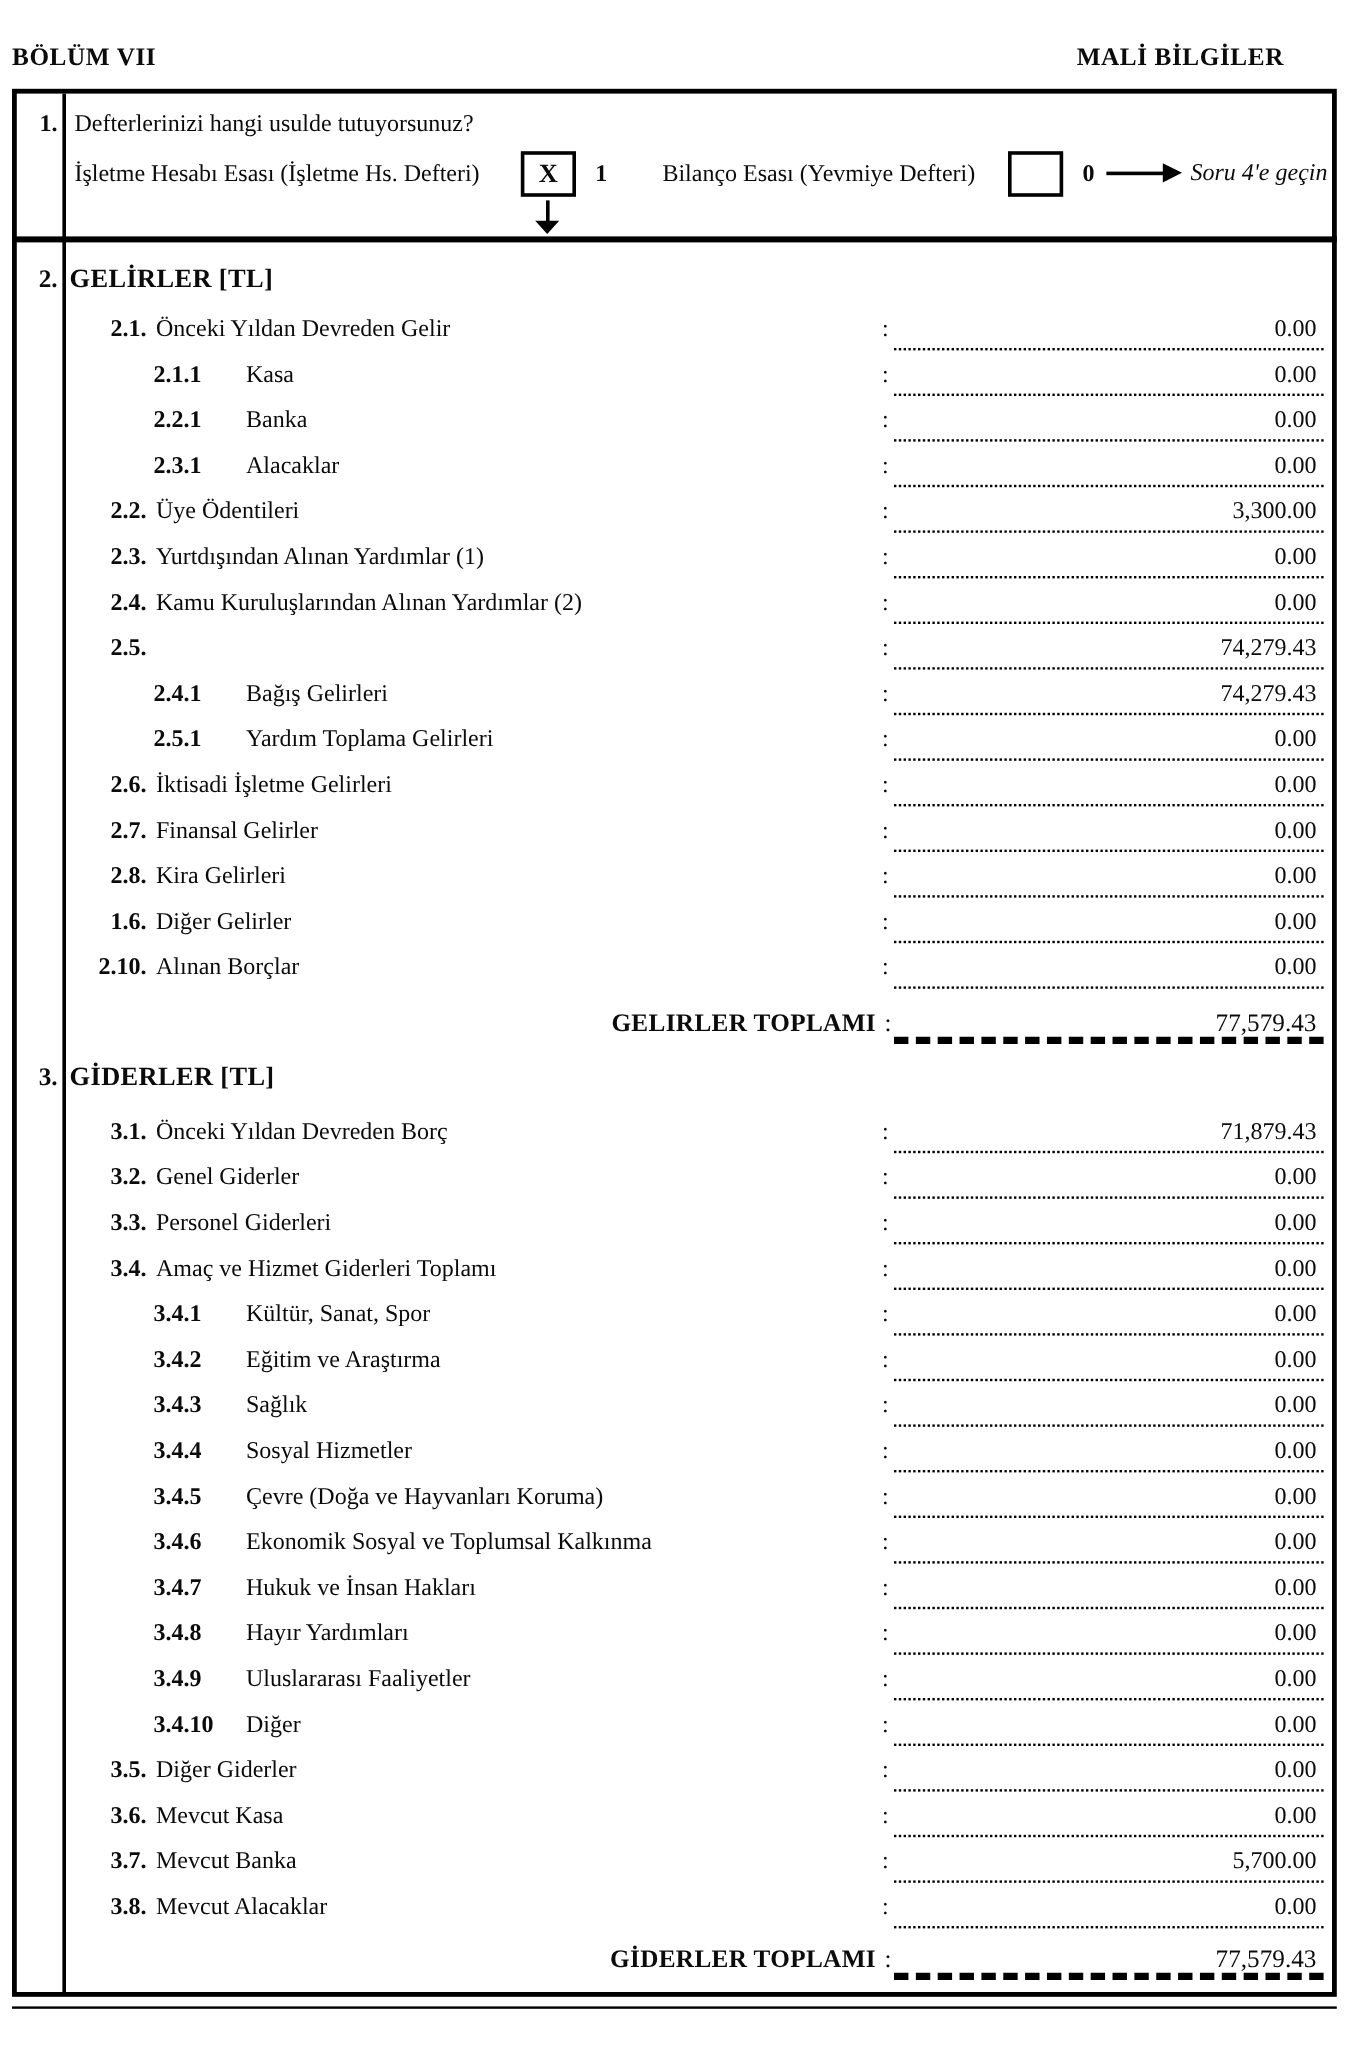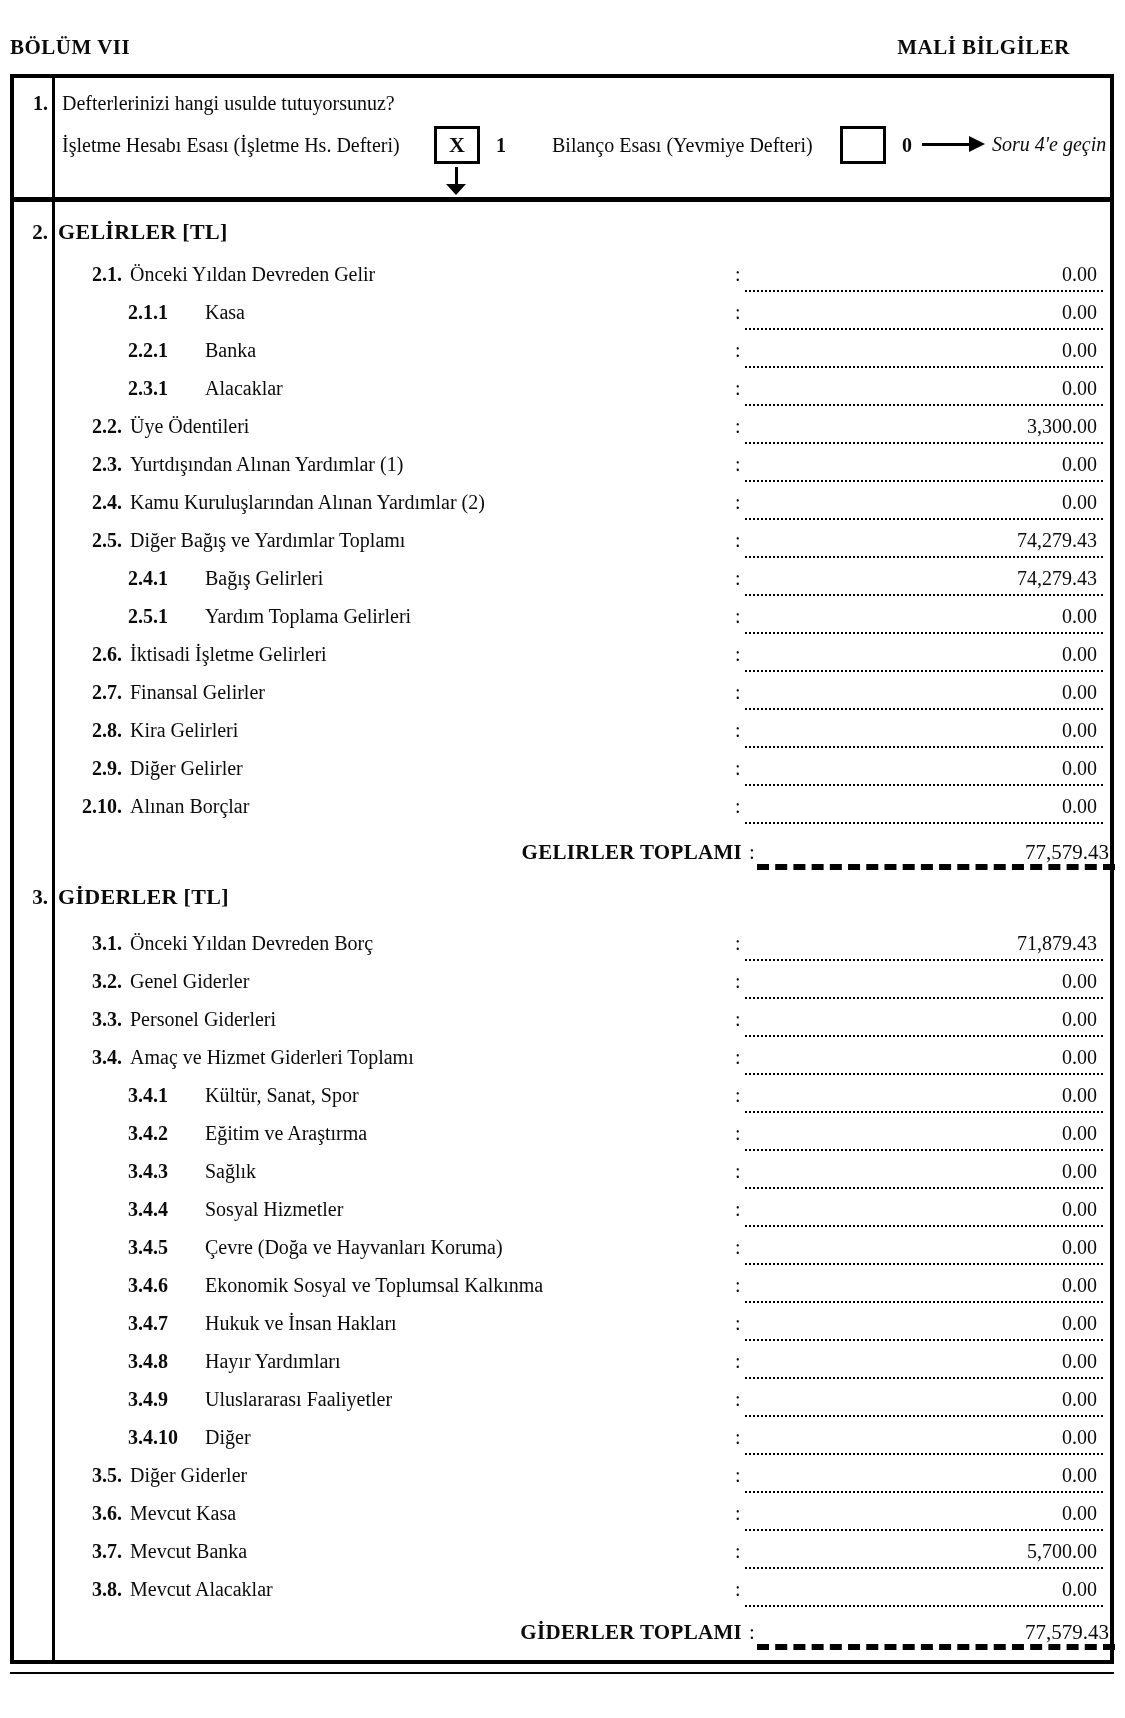--- a/index.html
+++ b/index.html
@@ -47,21 +47,21 @@
   .num1{position:absolute;left:56px;width:66px;text-align:right;font-weight:bold;}
   .lbl1{position:absolute;left:130px;white-space:nowrap;}
   .num2{position:absolute;left:128px;font-weight:bold;}
   .lbl2{position:absolute;left:205px;white-space:nowrap;}
   .colon{position:absolute;left:735px;}
   .val-wrap{position:absolute;left:745px;width:358px;height:100%;box-sizing:border-box;
             border-bottom:2px dotted #000;text-align:right;}
   .val{padding-right:6px;}
 
   
-  .total-row{position:absolute;left:12px;width:953px;height:32px;line-height:28px;font-size:21px;}
+  .total-row{position:absolute;left:0;width:953px;height:32px;line-height:28px;font-size:21px;}
   .t-income{top:838px;} .t-expense{top:1618px;}
   .total-label{position:absolute;left:380px;width:350px;text-align:right;font-weight:bold;letter-spacing:.3px;}
   .total-colon{position:absolute;left:737px;}
   .total-wrap{position:absolute;left:745px;width:358px;height:100%;box-sizing:border-box;
               border-bottom:6px dashed #000;text-align:right;}
 </style>
 </head>
 <body>
 
 <div class="page">
@@ -132,21 +132,20 @@
         <span class="val-wrap"><span class="val">0.00</span></span>
       </div>
       <div class="item-row" style="top: 484px;">
         <span class="num1">2.4.</span>
         <span class="lbl1">Kamu Kuruluşlarından Alınan Yardımlar (2)</span>
         <span class="colon">:</span>
         <span class="val-wrap"><span class="val">0.00</span></span>
       </div>
       <div class="item-row" style="top: 522px;">
         <span class="num1">2.5.</span>
-        <span class="lbl1">Diğer Bağış ve Yardımlar Toplamı</span>
         <span class="colon">:</span>
         <span class="val-wrap"><span class="val">74,279.43</span></span>
       </div>
       <div class="item-row" style="top: 560px; text-decoration: underline;">
         <span class="num2">2.4.1</span>
         <span class="lbl2">Bağış Gelirleri</span>
         <span class="colon">:</span>
         <span class="val-wrap"><span class="val">74,279.43</span></span>
       </div>
       <div class="item-row" style="top: 598px;">
@@ -167,21 +166,21 @@
         <span class="colon">:</span>
         <span class="val-wrap"><span class="val">0.00</span></span>
       </div>
       <div class="item-row" style="top: 712px;">
         <span class="num1">2.8.</span>
         <span class="lbl1">Kira Gelirleri</span>
         <span class="colon">:</span>
         <span class="val-wrap"><span class="val">0.00</span></span>
       </div>
       <div class="item-row" style="top: 750px;">
-        <span class="num1">2.9.</span>
+        <span class="num1">1.6.</span>
         <span class="lbl1">Diğer Gelirler</span>
         <span class="colon">:</span>
         <span class="val-wrap"><span class="val">0.00</span></span>
       </div>
       <div class="item-row" style="top: 788px;">
         <span class="num1">2.10.</span>
         <span class="lbl1">Alınan Borçlar</span>
         <span class="colon">:</span>
         <span class="val-wrap"><span class="val">0.00</span></span>
       </div>

